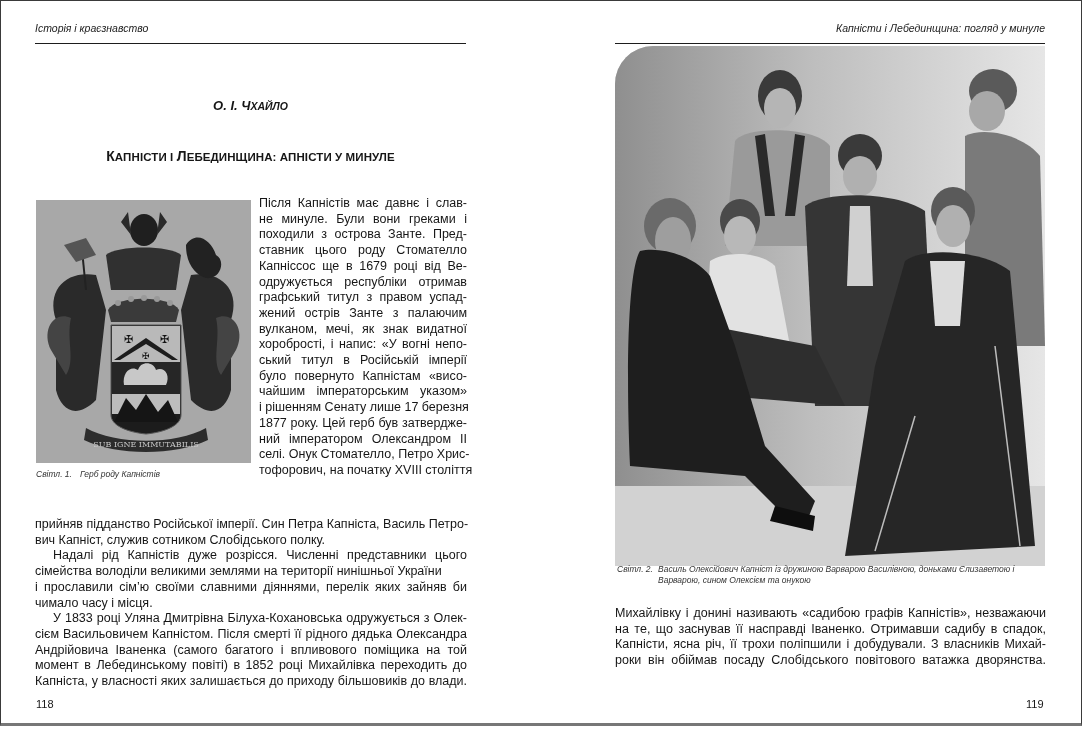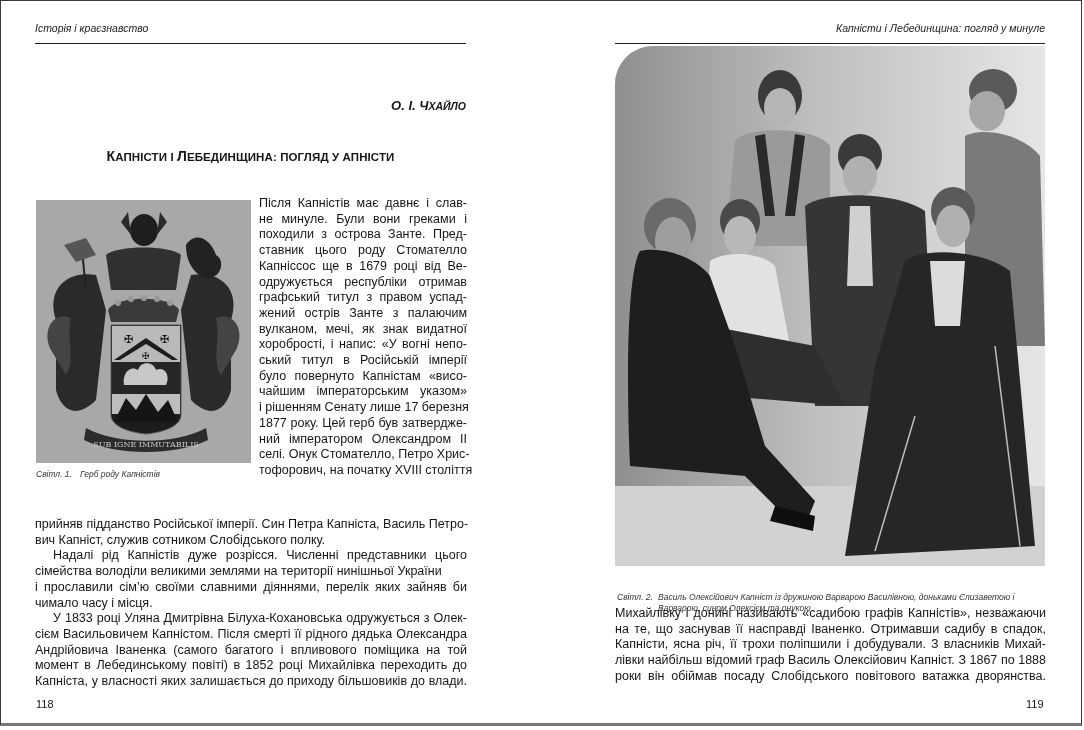--- a/index.html
+++ b/index.html
@@ -20,21 +20,21 @@
   .page-right { left: 540px; width: 542px; }
 
   .running-head {
     position: absolute; top: 22px; font-size: 10.5px; font-style: italic; color: #222;
     border-bottom: 1.4px solid #1d1d1d; padding-bottom: 8px; height: 13px;
   }
   .page-left .running-head { left: 35px; width: 431px; text-align: left; }
   .page-right .running-head { left: 75px; width: 430px; text-align: right; }
 
   .author {
-    position: absolute; top: 98px; left: 35px; width: 431px; text-align: right;
+    position: absolute; top: 98px; left: 35px; width: 431px; text-align: center;
     font-size: 13px; font-weight: bold; font-style: italic;
   }
   .author .sc { font-size: 10.5px; }
   .title {
     position: absolute; top: 148px; left: 35px; width: 431px; text-align: center;
     font-size: 14px; font-weight: bold; letter-spacing: 0.1px;
   }
   .title .sc { font-size: 11.5px; }
 
   .figure1 {
@@ -63,21 +63,21 @@
   .page-num { position: absolute; top: 698px; font-size: 11px; }
   .page-left .page-num { left: 36px; }
   .page-right .page-num { left: 486px; }
 
   .photo {
     position: absolute; left: 75px; top: 46px; width: 430px; height: 520px;
     overflow: hidden; border-radius: 38px 0 0 0; background: #cfcfcf;
   }
   .photo svg { width: 100%; height: 100%; display: block; }
   .caption2 {
-    position: absolute; left: 77px; top: 592px; width: 430px; font-size: 8.5px; font-style: italic; color: #333;
+    position: absolute; left: 77px; top: 564px; width: 430px; font-size: 8.5px; font-style: italic; color: #333;
     line-height: 11px;
   }
   .caption2 .num { position: absolute; left: 0; top: 0; }
   .caption2 .body { margin-left: 41px; display: block; }
   .right-col {
     position: absolute; left: 75px; top: 606px; width: 431px;
   }
 </style>
 </head>
 <body>
@@ -85,21 +85,21 @@
 <div class="frame"></div>
 
 <div class="page page-left">
   <div class="running-head">Історія і краєзнавство</div>
 
   <div class="author">
     <span>О. І. Ч</span><span class="sc">ХАЙЛО</span>
   </div>
 
   <div class="title">
-    <span>К</span><span class="sc">АПНІСТИ І </span><span>Л</span><span class="sc">ЕБЕДИНЩИНА: ПОГЛЯД У АПНІСТИ</span>
+    <span>К</span><span class="sc">АПНІСТИ І </span><span>Л</span><span class="sc">ЕБЕДИНЩИНА: АПНІСТИ У МИНУЛЕ</span>
   </div>
 
   <div class="figure1" title="Coat of arms of the Kapnist family">
     <svg viewBox="0 0 215 263" preserveAspectRatio="none">
       <rect x="0" y="0" width="215" height="263" fill="#a8a8a8"></rect>
 
       <path d="M20 120 C10 90 30 70 60 75 L70 110 L60 200 C40 220 25 210 20 190 Z" fill="#2a2a2a"></path>
       <path d="M195 120 C205 90 185 70 155 75 L145 110 L155 200 C175 220 190 210 195 190 Z" fill="#2a2a2a"></path>
       <path d="M15 150 C5 130 18 110 35 118 C30 140 40 160 30 175 Z" fill="#444"></path>
       <path d="M200 150 C210 130 197 110 180 118 C185 140 175 160 185 175 Z" fill="#444"></path>
@@ -226,18 +226,17 @@
   </div>
   <div class="caption2">
     <span class="num">Світл. 2.</span>
     <span class="body">Василь Олексійович Капніст із дружиною Варварою Василівною, доньками Єлизаветою і Варварою, сином Олексієм та онукою</span>
   </div>
 
   <div class="right-col text" id="right-col">
       <span class="line">Михайлівку і донині називають «садибою графів Капністів», незважаючи</span>
       <span class="line">на те, що заснував її насправді Іваненко. Отримавши садибу в спадок,</span>
       <span class="line">Капністи, ясна річ, її трохи поліпшили і добудували. З власників Михай-</span>
-      <span class="line">лівки найбільш відомий граф Василь Олексійович Капніст. З 1867 по 1888</span>
       <span class="line">роки він обіймав посаду Слобідського повітового ватажка дворянства.</span>
     </div>
 
   <div class="page-num">119</div>
 </div>
 
 </body></html>

